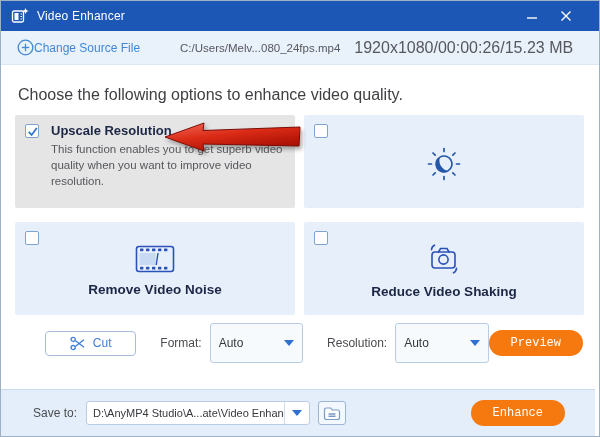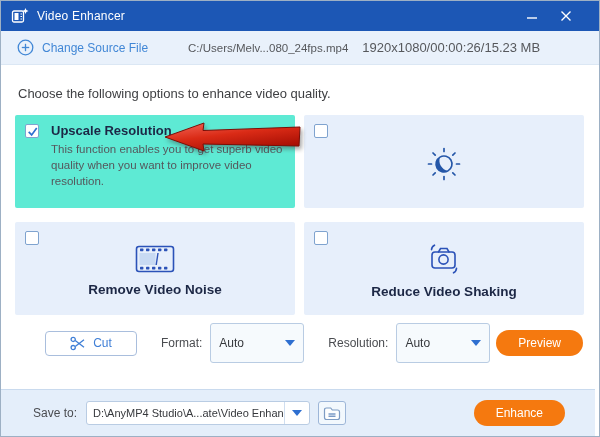--- a/index.html
+++ b/index.html
@@ -19,37 +19,37 @@
   .titlebar .app-title{ color:#fff; font-size:12px; margin-left:8px; letter-spacing:.2px; }
   .win-controls{ margin-left:auto; display:flex; height:100%; }
   .win-btn{ width:34px; height:100%; display:flex; align-items:center; justify-content:center; cursor:default; }
 
   
   .header{
     position:absolute; top:30px; left:0; right:0; height:34px;
     background:#e9f1fb; border-bottom:1px solid #dbe7f4;
     display:flex; align-items:center; padding:0 16px;
   }
-  .change-source{ display:flex; align-items:center; gap:8px; cursor:pointer; }
+  .change-source{ display:flex; align-items:center; gap:0; cursor:pointer; }
   .change-source span{ color:#4187d6; font-size:12px; }
   .file-path{ color:#56585c; font-size:11.5px; margin-left:40px; }
-  .file-info{ color:#56585c; font-size:13px; margin-left:14px; }
+  .file-info{ color:#56585c; font-size:16px; margin-left:14px; }
 
   
   .instruction{
     position:absolute; top:85px; left:17px;
-    font-size:13px; color:#3f4043;
+    font-size:16px; color:#3f4043;
   }
   .cards{
     position:absolute; top:114px; left:14px; right:15px;
     display:grid; grid-template-columns:1fr 1fr;
     column-gap:9px; row-gap:14px;
   }
   .card{ position:relative; height:93px; background:#e7effb; border-radius:2px; }
-  .card.selected{ background:#5eead4; }
+  .card.selected{ background:#e5e5e5; }
 
   .checkbox{
     position:absolute; top:9px; left:10px; width:14px; height:14px;
     background:#fff; border:1px solid #7fa3cf; border-radius:2px;
     display:flex; align-items:center; justify-content:center; cursor:pointer;
   }
 
   .card1-body{ padding:8px 0 0 36px; }
   .card-title{ font-size:13px; font-weight:bold; color:#1c2745; }
   .card-desc{ width:238px; margin-top:4px; font-size:11.5px; line-height:1.38; color:#55575c; }
@@ -81,21 +81,21 @@
     margin-left:8px; width:94px; height:40px; background:#f6fafd;
     border:1px solid #b9cce3; border-radius:3px;
     display:flex; align-items:center; padding:0 8px; cursor:pointer;
   }
   .dropdown .dd-value{ font-size:12px; color:#36383c; flex:1; }
   .tri{ width:0; height:0; border-left:5px solid transparent; border-right:5px solid transparent; border-top:6px solid #2e6fd0; }
 
   .pill-btn{
     height:26px; border-radius:13px; background:#f5790f; border:none;
     color:#fff; font-size:12px; padding:0 22px; cursor:pointer;
-    font-family:Liberation Sans, sans-serif;
+    font-family:Liberation Mono, monospace;
   }
   .preview-btn{ margin-left:auto; }
 
   
   .footer{
     position:absolute; left:0; right:4px; bottom:0; height:47px;
     background:#e4eefa; border-top:1px solid #c9daee;
     display:flex; align-items:center; padding:0 24px;
   }
   .saveto-label{ font-size:12px; color:#4a4c50; margin-left:8px; }

